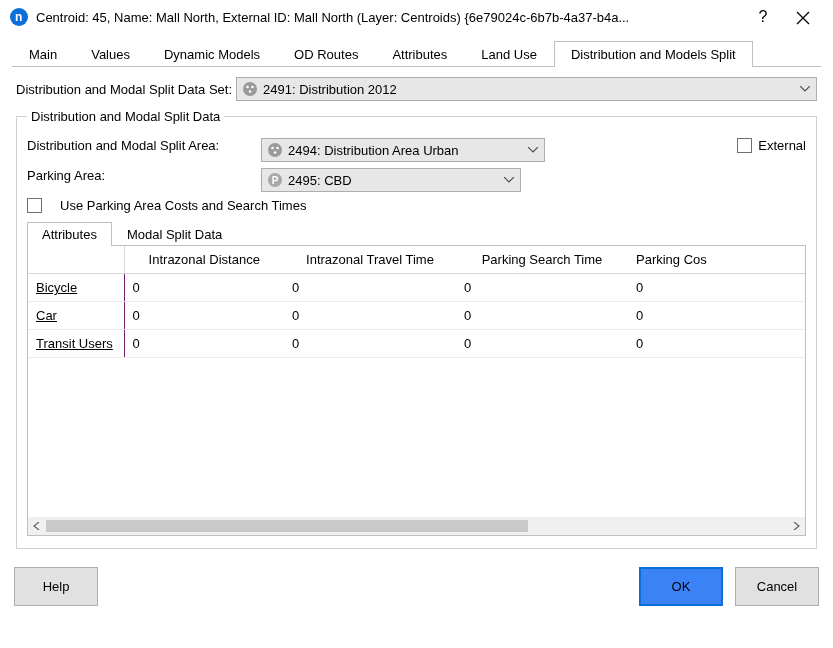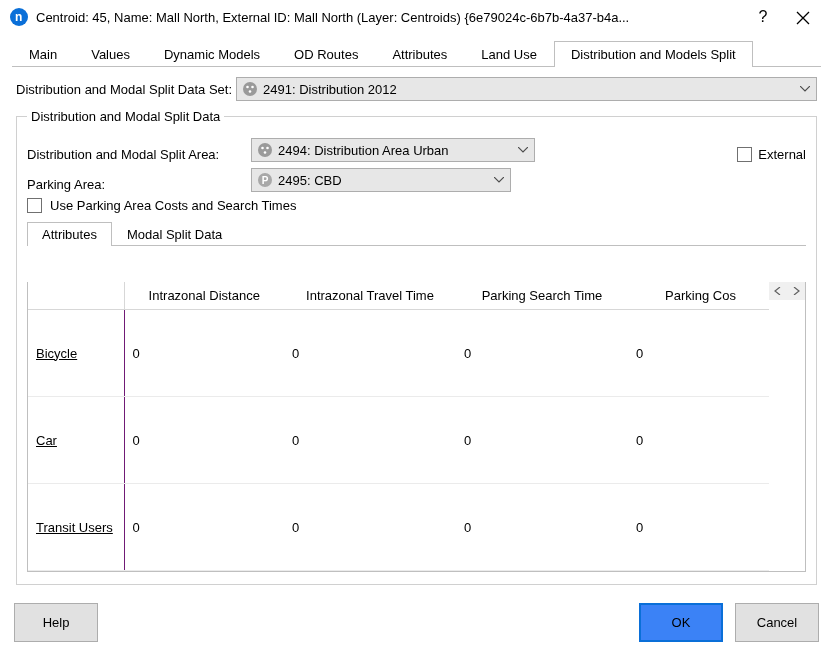--- a/index.html
+++ b/index.html
@@ -30,31 +30,31 @@
   .combo .icon-slot { width: 18px; height: 18px; margin-right: 4px; display: flex; align-items: center; justify-content: center; }
 
   .icon-pin { width: 16px; height: 16px; }
   .icon-p { width: 16px; height: 16px; }
 
   .chev svg { display: block; }
 
   fieldset.group { border: 1px solid #d0d0d0; margin: 8px 4px 4px 4px; padding: 8px 10px 12px 10px; }
   fieldset.group > legend { padding: 0 4px; }
 
-  .area-row { display: flex; align-items: flex-end; gap: 8px; margin: 6px 0; }
+  .area-row { display: flex; align-items: flex-start; gap: 18px; margin: 6px 0; }
   .area-row .lbl { width: 216px; white-space: nowrap; }
   .area-row .right { margin-left: auto; display: flex; align-items: center; gap: 6px; }
 
   .checkbox { width: 15px; height: 15px; border: 1px solid #707070; background: #fff; display: inline-block; }
 
   .subtabs { display: flex; align-items: flex-end; border-bottom: 1px solid #bfbfbf; margin-top: 8px; }
   .subtab { padding: 4px 14px; border: 1px solid transparent; border-bottom: none; cursor: pointer; position: relative; top: 1px; }
   .subtab.active { border-color: #bfbfbf; background: #fff; }
 
-  .table-wrap { border: 1px solid #bfbfbf; border-top: none; height: 290px; position: relative; display: flex; flex-direction: row; margin-top: 36px; }
+  .table-wrap { border: 1px solid #bfbfbf; border-top: none; height: 290px; position: relative; display: flex; flex-direction: column; }
   table { border-collapse: collapse; width: 100%; }
   thead th { border-bottom: 1px solid #d7d7d7; padding: 6px 8px; text-align: center; font-weight: 400; }
   thead th.rowhead { width: 96px; border-right: 1px solid #d7d7d7; }
   tbody td { padding: 6px 8px; border-bottom: 1px solid #ebebeb; }
   tbody td.rowhead { border-right: 1px solid #701a75; text-decoration: underline; }
   tbody tr:first-child td { border-top: none; }
   .table-fill { flex: 1; }
   .hscroll { height: 18px; background: #f0f0f0; display: flex; align-items: center; }
   .hscroll .larrow, .hscroll .rarrow { width: 18px; height: 18px; display: flex; align-items: center; justify-content: center; }
   .hscroll .track { flex: 1; height: 14px; position: relative; }
@@ -174,21 +174,21 @@
           <col style="width:172px">
           <col style="width:172px">
           <col>
         </colgroup>
         <thead>
           <tr>
             <th class="rowhead"></th>
             <th>Intrazonal Distance</th>
             <th>Intrazonal Travel Time</th>
             <th>Parking Search Time</th>
-            <th style="text-align:center; padding-right:4px;">Parking Cos</th>
+            <th style="text-align:left; padding-right:4px;">Parking Cos</th>
           </tr>
         </thead>
         <tbody>
           <tr>
             <td class="rowhead">Bicycle</td>
             <td>0</td>
             <td>0</td>
             <td>0</td>
             <td>0</td>
           </tr>

